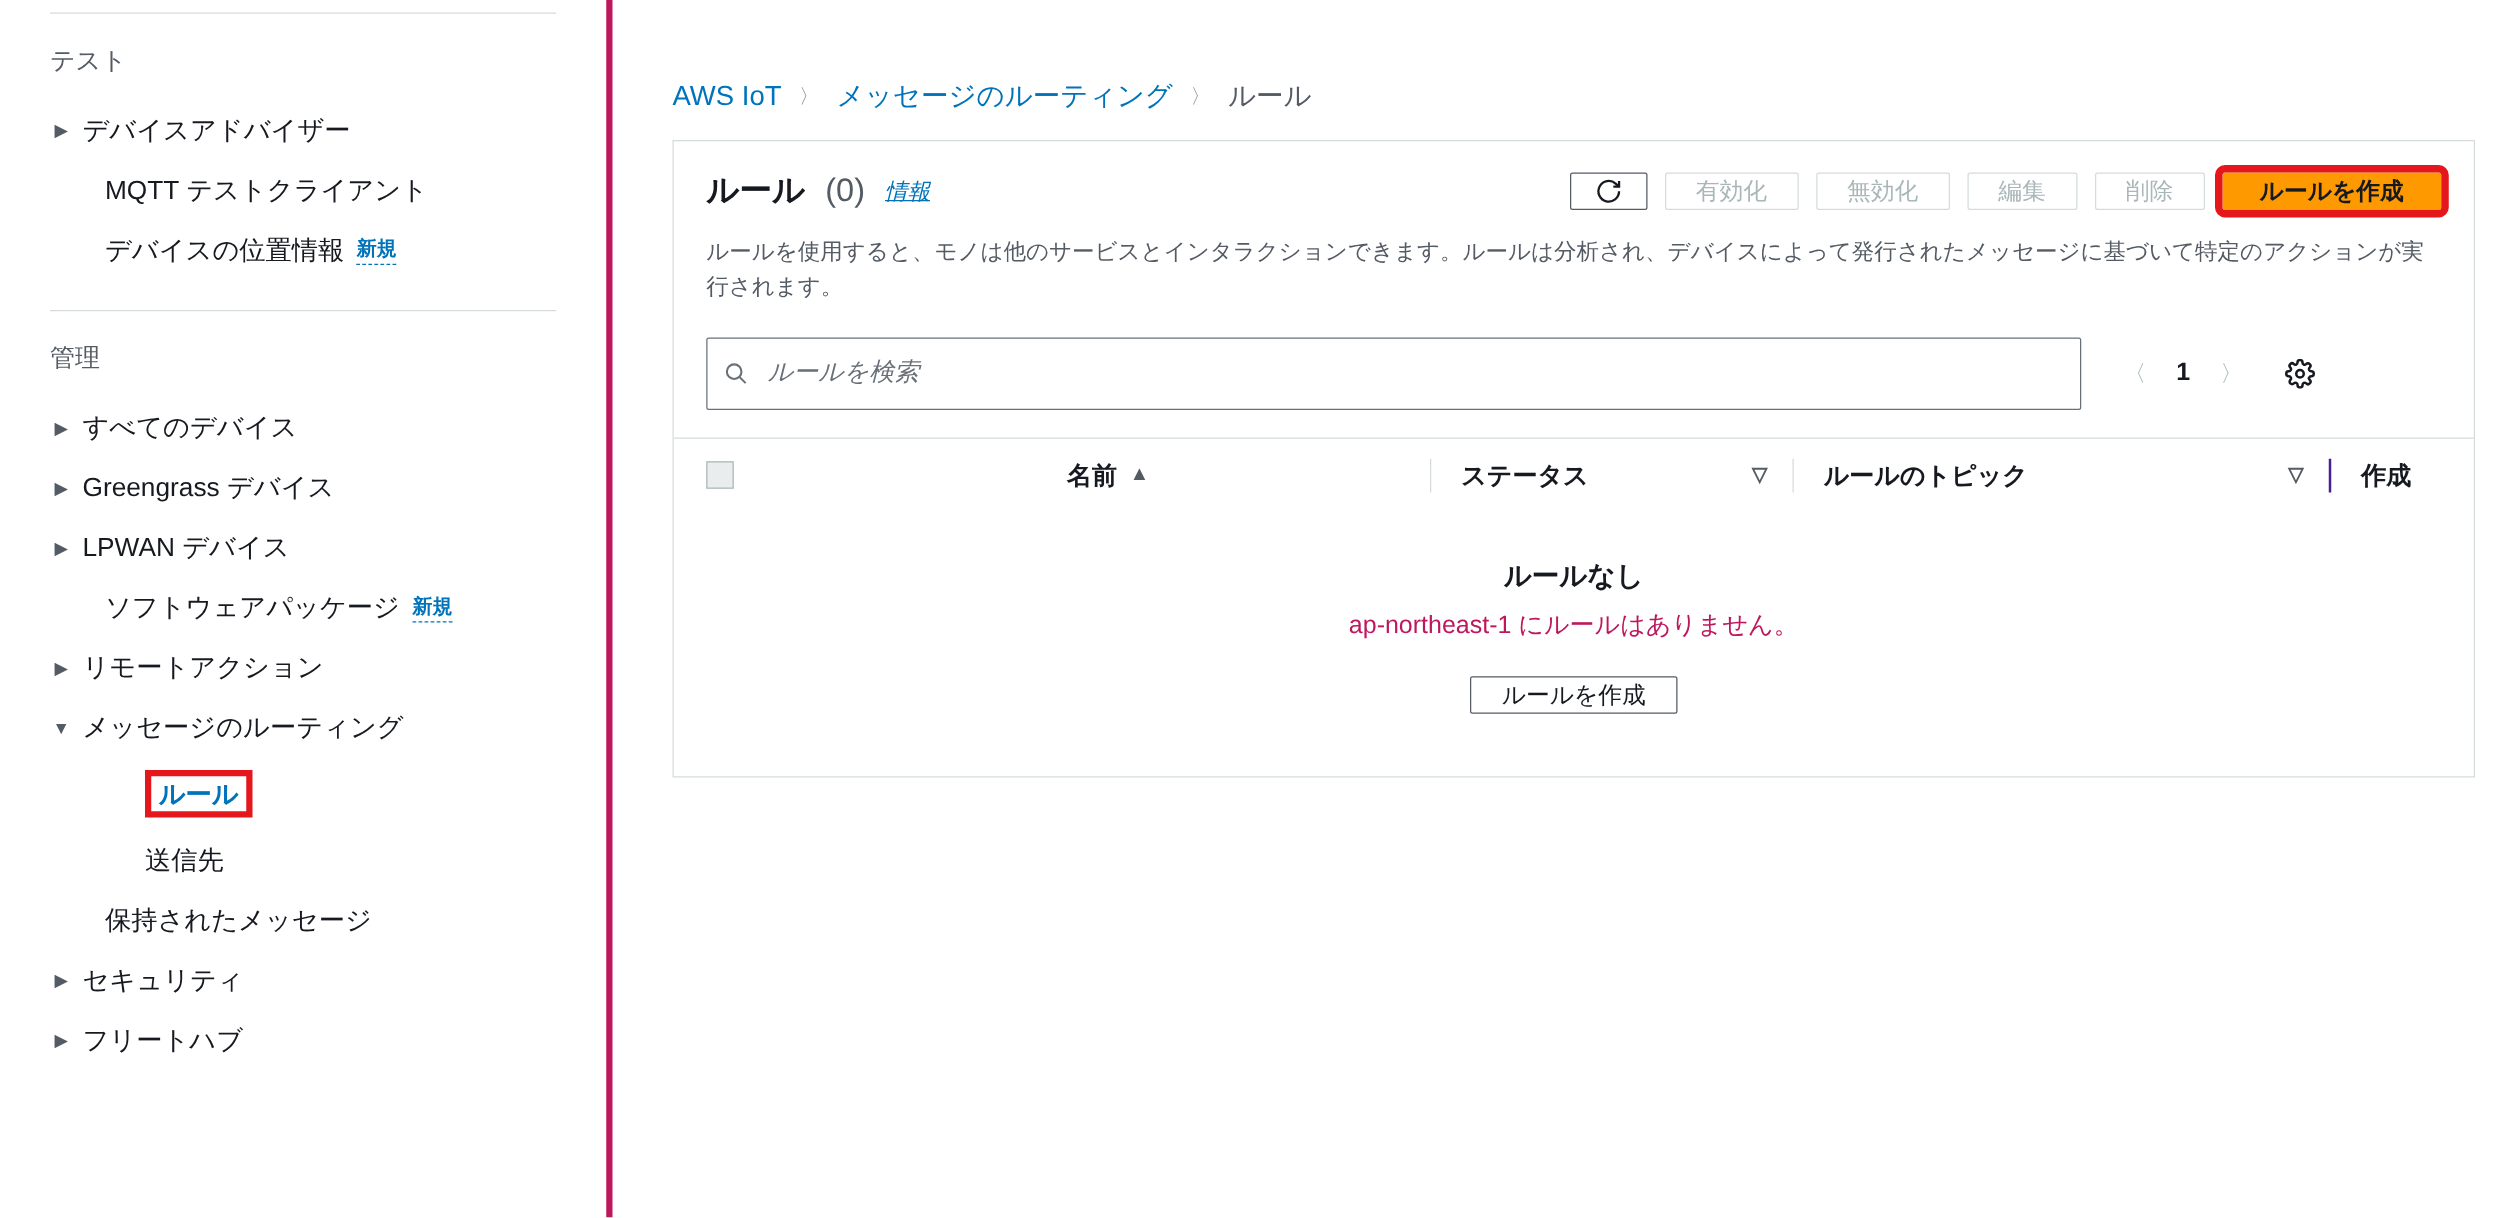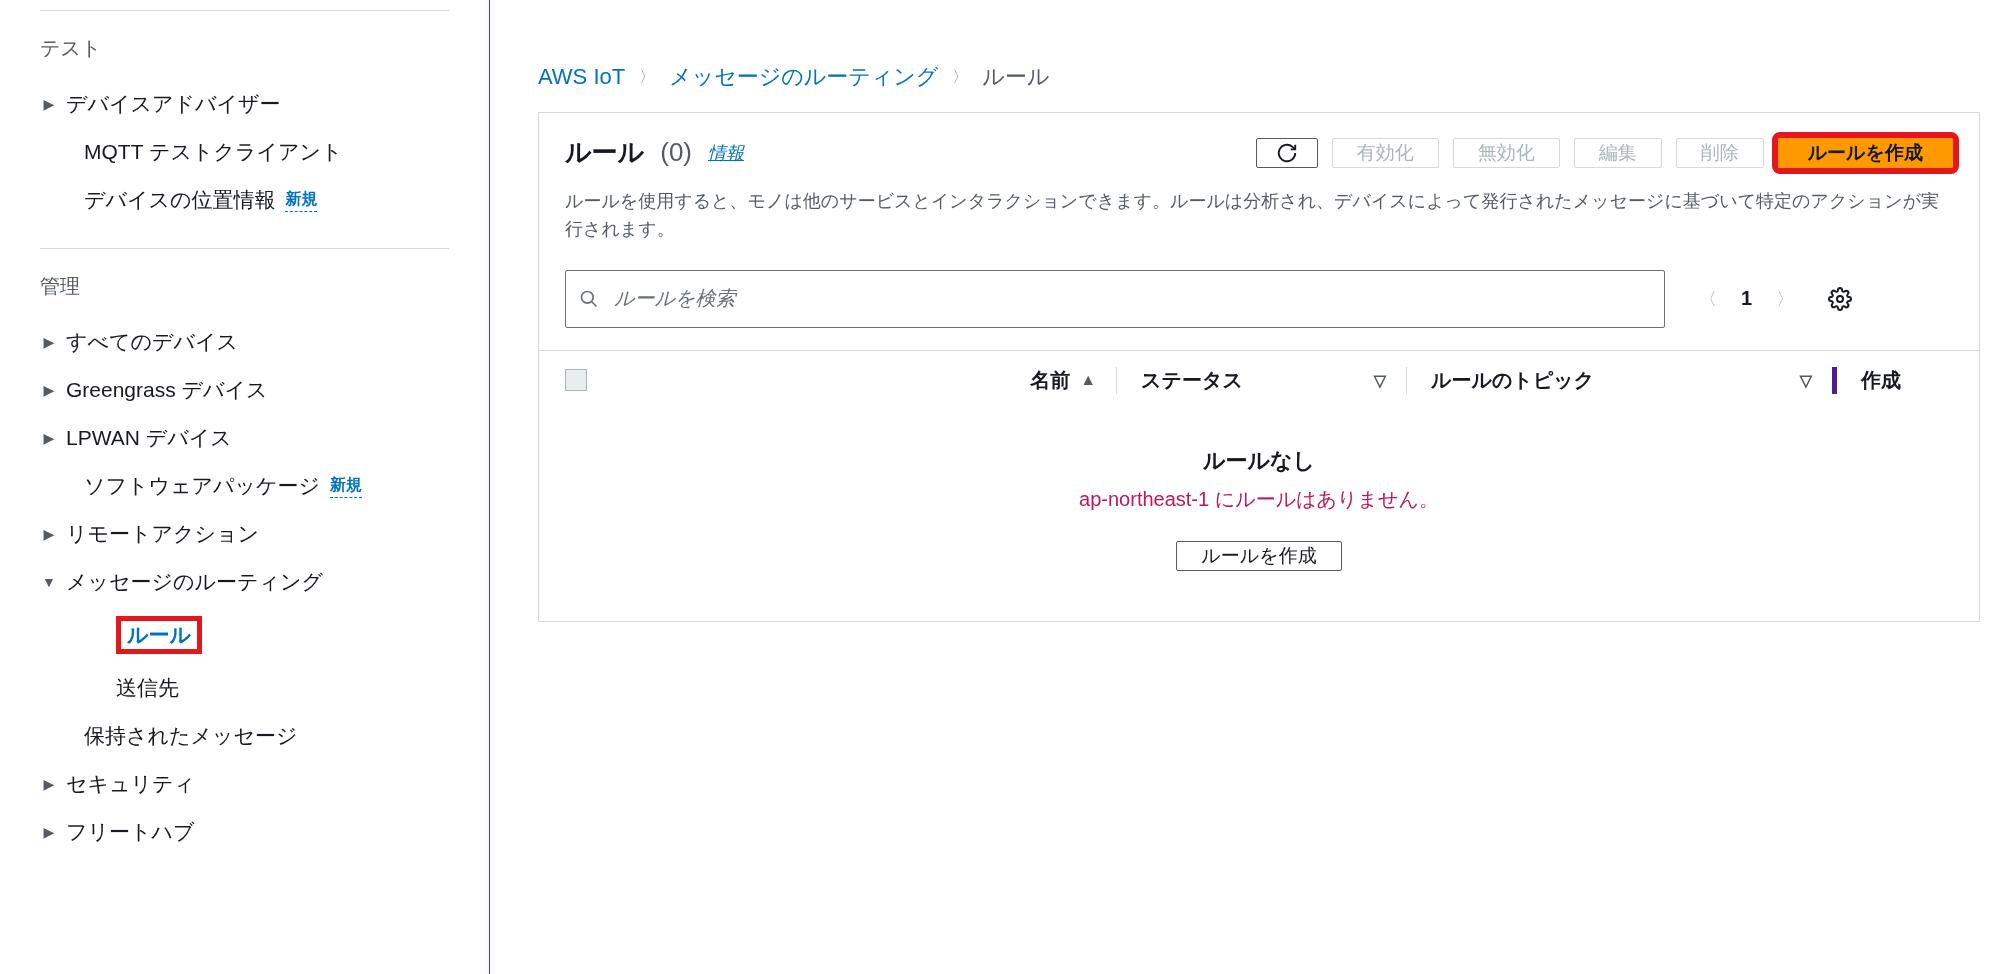--- a/index.html
+++ b/index.html
@@ -11,21 +11,21 @@
     width: 2000px;
     height: 974px;
     display: flex;
     overflow: hidden;
   }
 
   
   .sidebar {
     width: 490px;
     padding: 0 40px 20px 40px;
-    border-right: 1px solid #be185d;
+    border-right: 5px solid #be185d;
     background: #fff;
     flex-shrink: 0;
   }
   .sidebar hr { border: none; border-top: 1px solid #d5dbdb; margin: 10px 0 24px 0; }
   .sidebar .section-title { color:#545b64; font-size:20px; margin-bottom: 18px; }
   .sidebar ul { list-style: none; }
   .sidebar li { display:flex; align-items:center; gap:10px; padding:10px 0 10px 2px; color:#16191f; font-size:21px; cursor:pointer; }
   .sidebar li .caret { width:14px; color:#545b64; font-size:14px; display:inline-flex; justify-content:center; }
   .sidebar li.child { padding-left: 44px; }
   .sidebar li.grandchild { padding-left: 76px; }
@@ -74,23 +74,23 @@
 
   .table-head {
     border-top:1px solid #d5dbdb;
     display:flex; align-items:center; padding:16px 26px;
     font-size:20px; font-weight:700;
   }
   .th { display:flex; align-items:center; gap:10px; color:#16191f; }
   .th .sort { color:#545b64; font-size:16px; }
   .col-chk { width:56px; }
   .col-chk .chk { width:22px; height:22px; border:1px solid #aab7b8; background:#eaeded; }
-  .col-name { width:496px; border-right:1px solid #d5dbdb; padding-right:20px; justify-content:flex-end; }
+  .col-name { width:496px; border-right:1px solid #d5dbdb; padding-right:20px; justify-content:center;margin-left:28px; }
   .col-status { width:290px; padding-left:24px; border-right:1px solid #d5dbdb; justify-content:space-between; padding-right:20px; }
-  .col-topic { width:430px; padding-left:24px; border-right:5px solid #4c1d95; justify-content:space-between; padding-right:20px; }
+  .col-topic { width:430px; padding-left:24px; border-right:2px solid #4c1d95; justify-content:space-between; padding-right:20px; }
   .col-created { flex:1; padding-left:24px; }
 
   .empty { text-align:center; padding:36px 0 50px 0; color:#545b64; }
   .empty .t1 { font-size:22px; color:#16191f; font-weight:700; margin-bottom:10px; }
   .empty .t2 { font-size:20px; color:#be185d; margin-bottom:28px;text-align:center; }
 
   svg { display:block; }
 </style>
 </head>
 <body>

